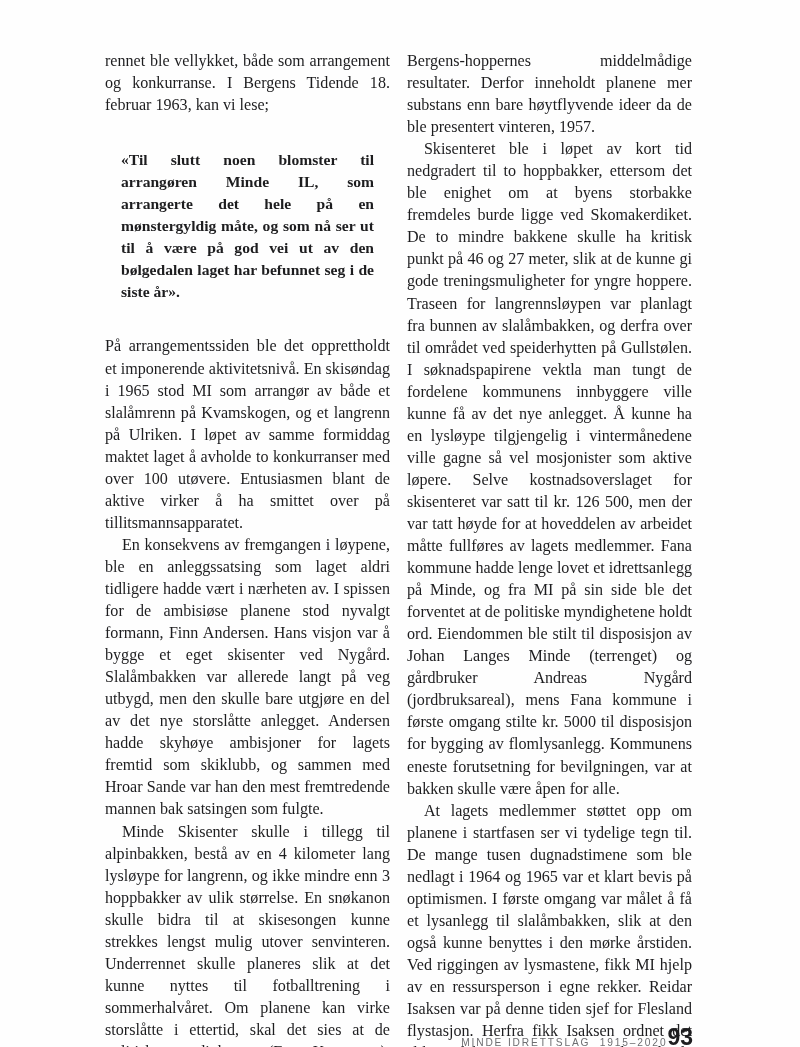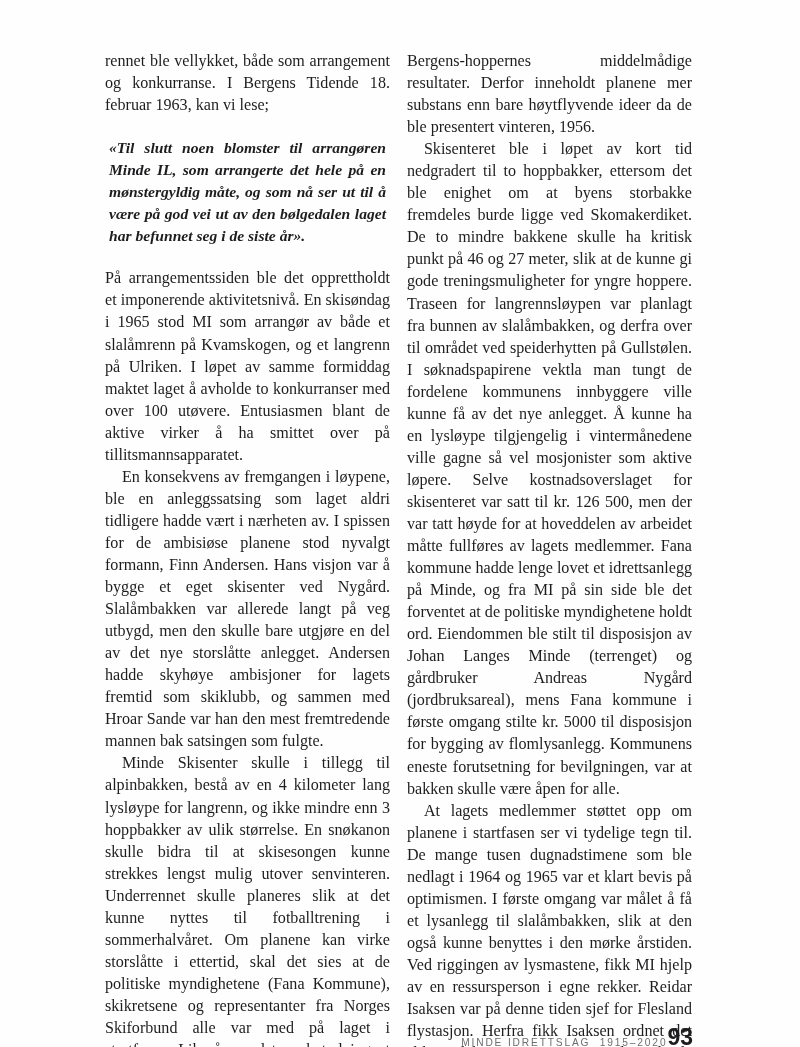--- a/index.html
+++ b/index.html
@@ -42,24 +42,23 @@
     -webkit-hyphens: manual;
   }
   .col p.indent {
     text-indent: 1.05em;
   }
   .col p.noindent {
     text-indent: 0;
   }
   blockquote.pullquote {
     font-weight: bold;
-    font-style: italic;
     font-size: 15.6px;
     line-height: 22.05px;
-    margin: 4px;
+    margin: 16px;
     padding: 0;
     text-align: justify;
   }
   .spacer-quote-before { height: 17px; }
   .spacer-quote-after { height: 16px; }
 
   .footer {
     position: absolute;
     left: 105px;
     top: 1008px;
@@ -98,21 +97,21 @@
       <p class="noindent">rennet ble vellykket, både som arrangement og konkurranse. I Bergens Tidende 18. februar 1963, kan vi lese;</p>
       <div class="spacer-quote-before"></div>
       <blockquote class="pullquote">«Til slutt noen blomster til arrangøren Minde IL, som arrangerte det hele på en mønstergyldig måte, og som nå ser ut til å være på god vei ut av den bølgedalen laget har befunnet seg i de siste år».</blockquote>
       <div class="spacer-quote-after"></div>
       <p class="noindent">På arrangementssiden ble det opprettholdt et imponerende aktivitetsnivå. En skisøndag i 1965 stod MI som arrangør av både et slalåmrenn på Kvamskogen, og et langrenn på Ulriken. I løpet av samme formiddag maktet laget å avholde to konkurranser med over 100 utøvere. Entusiasmen blant de aktive virker å ha smittet over på tillitsmannsapparatet.</p>
       <p class="indent">En konsekvens av fremgangen i løypene, ble en anleggssatsing som laget aldri tidligere hadde vært i nærheten av. I spissen for de ambisiøse planene stod nyvalgt formann, Finn Andersen. Hans visjon var å bygge et eget skisenter ved Nygård. Slalåmbakken var allerede langt på veg utbygd, men den skulle bare utgjøre en del av det nye storslåtte anlegget. Andersen hadde skyhøye ambisjoner for lagets fremtid som skiklubb, og sammen med Hroar Sande var han den mest fremtredende mannen bak satsingen som fulgte.</p>
       <p class="indent">Minde Skisenter skulle i tillegg til alpinbakken, bestå av en 4 kilometer lang lysløype for langrenn, og ikke mindre enn 3 hoppbakker av ulik størrelse. En snøkanon skulle bidra til at skisesongen kunne strekkes lengst mulig utover senvinteren. Underrennet skulle planeres slik at det kunne nyttes til fotballtrening i sommerhalvåret. Om planene kan virke storslåtte i ettertid, skal det sies at de politiske myndighetene (Fana Kommune), skikretsene og representanter fra Norges Skiforbund alle var med på laget i startfasen. Likeså var det av betydning at skiklubbene i Bergen gjennom mange år hadde etterlyst bedre treningsforhold. Så sent som ved kretsens årsmøte i 1963, ble mangelen av en tilfredsstillende skibakke brukt som forklaring på</p>
     </div>
 
     <div class="col">
-      <p class="noindent">Bergens-hoppernes middelmådige resultater. Derfor inneholdt planene mer substans enn bare høytflyvende ideer da de ble presentert vinteren, 1956.</p>
+      <p class="noindent">Bergens-hoppernes middelmådige resultater. Derfor inneholdt planene mer substans enn bare høytflyvende ideer da de ble presentert vinteren, 1957.</p>
       <p class="indent">Skisenteret ble i løpet av kort tid nedgradert til to hoppbakker, ettersom det ble enighet om at byens storbakke fremdeles burde ligge ved Skomakerdiket. De to mindre bakkene skulle ha kritisk punkt på 46 og 27 meter, slik at de kunne gi gode treningsmuligheter for yngre hoppere. Traseen for langrennsløypen var planlagt fra bunnen av slalåmbakken, og derfra over til området ved speiderhytten på Gullstølen. I søknadspapirene vektla man tungt de fordelene kommunens innbyggere ville kunne få av det nye anlegget. Å kunne ha en lysløype tilgjengelig i vintermånedene ville gagne så vel mosjonister som aktive løpere. Selve kostnadsoverslaget for skisenteret var satt til kr. 126 500, men der var tatt høyde for at hoveddelen av arbeidet måtte fullføres av lagets medlemmer. Fana kommune hadde lenge lovet et idrettsanlegg på Minde, og fra MI på sin side ble det forventet at de politiske myndighetene holdt ord. Eiendommen ble stilt til disposisjon av Johan Langes Minde (terrenget) og gårdbruker Andreas Nygård (jordbruksareal), mens Fana kommune i første omgang stilte kr. 5000 til disposisjon for bygging av flomlysanlegg. Kommunens eneste forutsetning for bevilgningen, var at bakken skulle være åpen for alle.</p>
       <p class="indent">At lagets medlemmer støttet opp om planene i startfasen ser vi tydelige tegn til. De mange tusen dugnadstimene som ble nedlagt i 1964 og 1965 var et klart bevis på optimismen. I første omgang var målet å få et lysanlegg til slalåmbakken, slik at den også kunne benyttes i den mørke årstiden. Ved riggingen av lysmastene, fikk MI hjelp av en ressursperson i egne rekker. Reidar Isaksen var på denne tiden sjef for Flesland flystasjon. Herfra fikk Isaksen ordnet det slik at deler av opptreningen til vordende helikopterpiloter ble lagt til Mindebakken. På den måten fikk de unge pilotene nyttig erfaring, og MI montert et nytt lysanlegg uten nevneverdige kostnader.</p>
     </div>
 
   </div>
 
   <div class="footer">
     <span class="footer-title">MINDE IDRETTSLAG  1915–2020</span>
     <span class="footer-pageno">93</span>
   </div>

